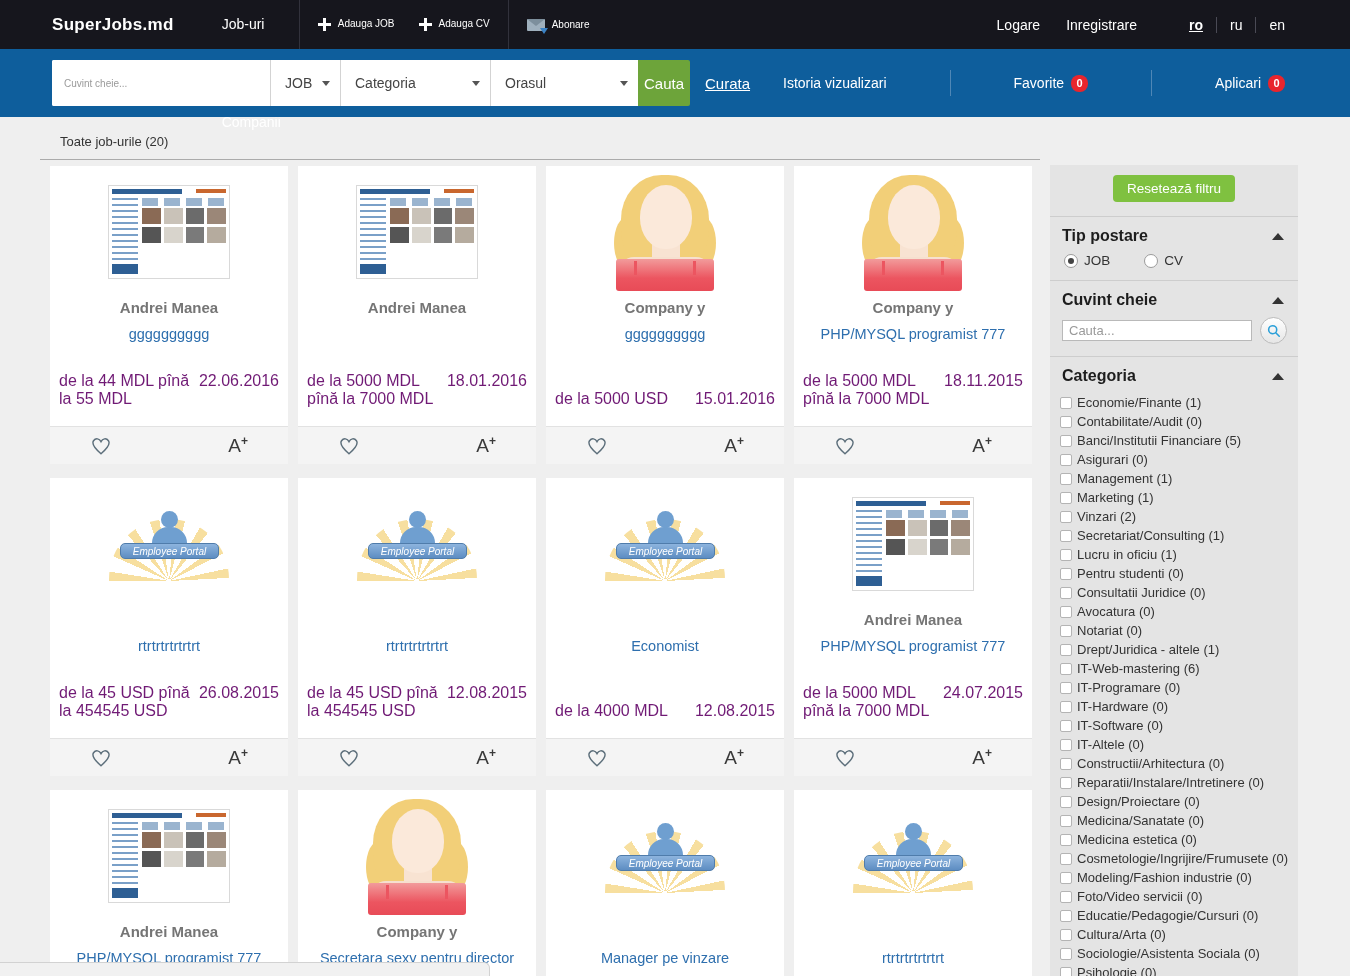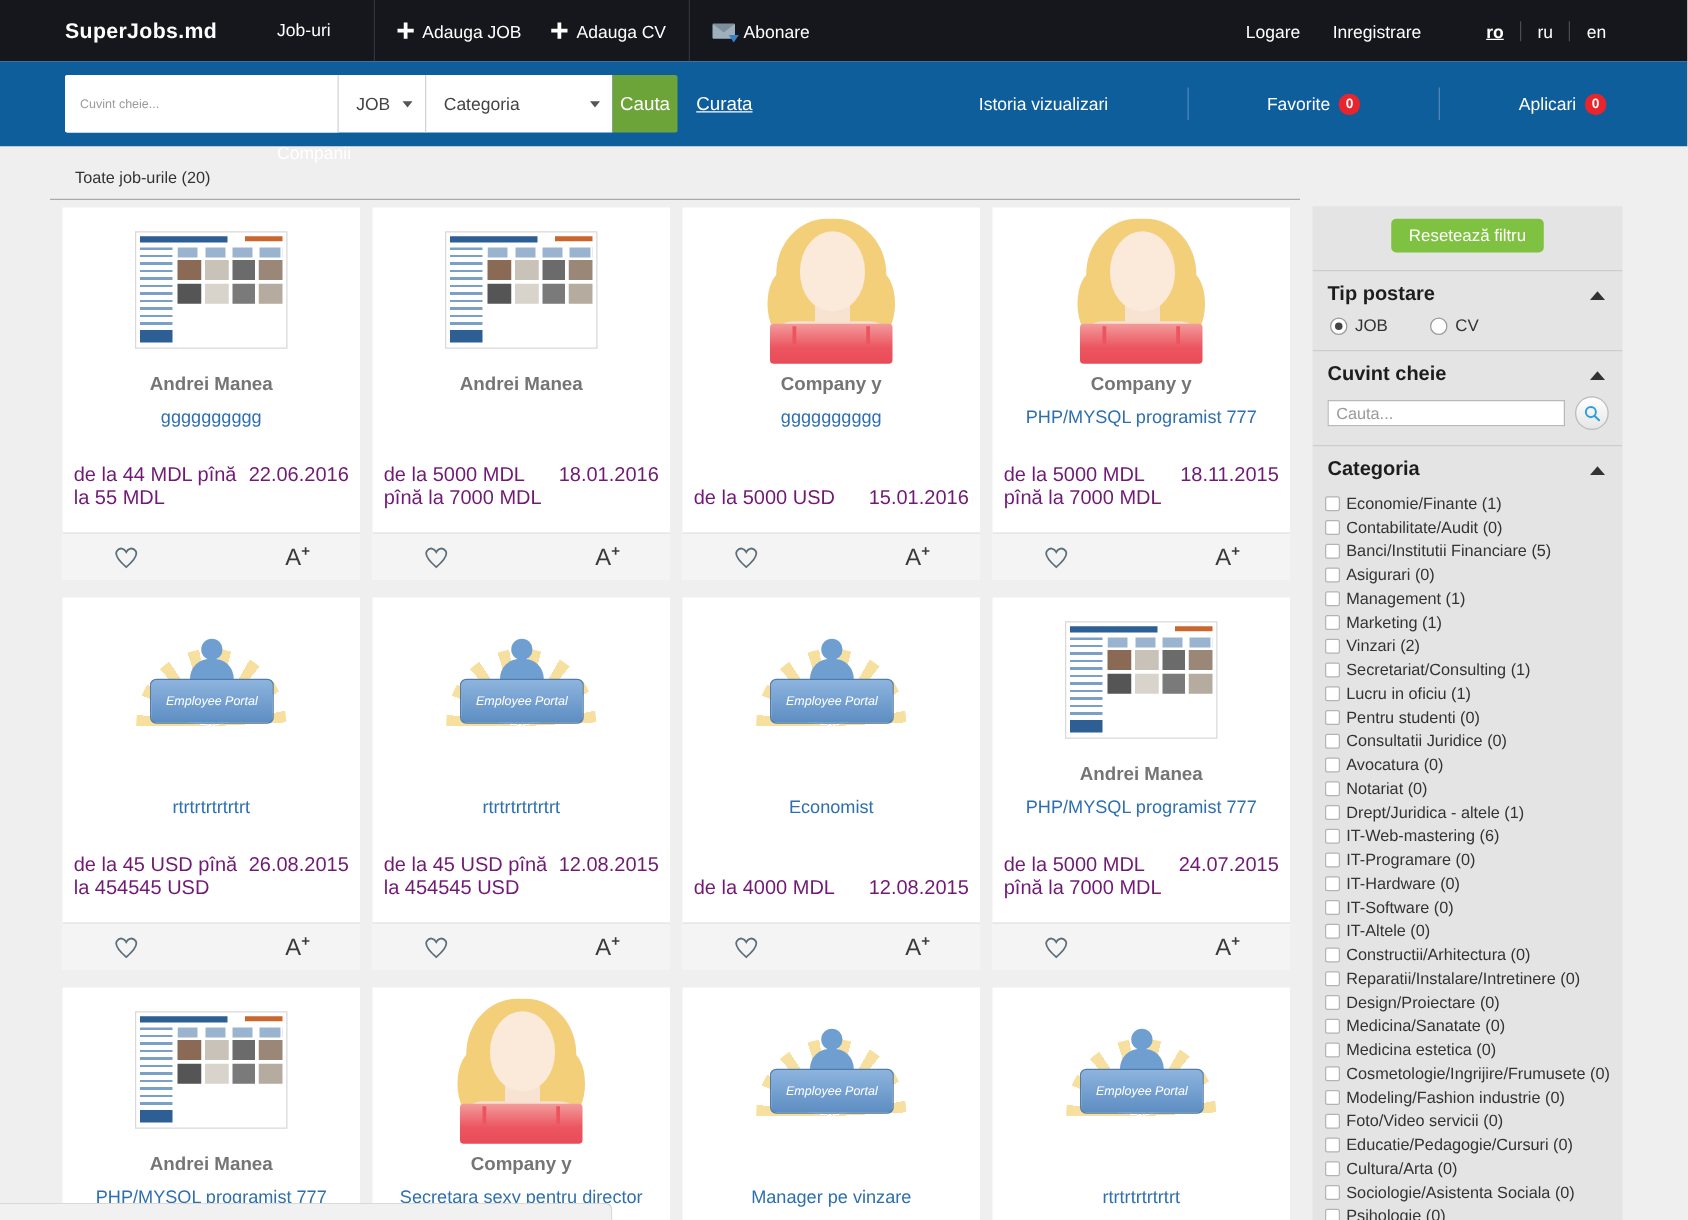--- a/index.html
+++ b/index.html
@@ -5,21 +5,21 @@
   * { margin:0; padding:0; box-sizing:border-box; }
   html,body { width:1350px; height:976px; }
   body { font-family:"Liberation Sans", sans-serif; background:#efefef; overflow:hidden; position:relative; }
 
   
   .topbar { height:49px; background:#16161d; display:flex; align-items:center; color:#fff; padding:0 14px 0 0; }
   .logo { font-size:17px; font-weight:bold; color:#fff; margin-left:52px; letter-spacing:.3px; cursor:pointer; }
   .topnav { display:flex; margin-left:36px; height:100%;flex-direction:column; }
   .topnav a { color:#fff; font-size:14px; text-decoration:none; padding:0 12px; line-height:49px; cursor:pointer; }
   .tb-sep { width:1px; height:49px; background:#32323c; margin:0 6px; }
-  .add-link { display:flex; align-items:center; gap:7px; color:#fff; font-size:14px; padding:0 12px; cursor:pointer; }
+  .add-link { display:flex; gap:7px; color:#fff; font-size:10px; padding:0 12px; cursor:pointer; }
   .plus-icon { position:relative; width:13px; height:13px; display:inline-block; }
   .plus-icon::before { content:""; position:absolute; left:0; top:5px; width:13px; height:3px; background:#fff; }
   .plus-icon::after  { content:""; position:absolute; left:5px; top:0; width:3px; height:13px; background:#fff; }
   .mail-icon { position:relative; width:18px; height:12px; background:#9fb0bd; border-radius:1px; display:inline-block; }
   .mail-icon::before { content:""; position:absolute; left:0; top:0; border-left:9px solid transparent; border-right:9px solid transparent; border-top:7px solid #7d8f9c; }
   .mail-icon::after { content:""; position:absolute; right:-3px; bottom:-3px; border-left:4px solid transparent; border-right:4px solid transparent; border-top:6px solid #3b82c4; }
   .topbar-right { margin-left:auto; display:flex; align-items:center; }
   .topbar-right .auth { color:#fff; font-size:14px; text-decoration:none; padding:0 13px; cursor:pointer; }
   .langs { display:flex; align-items:center; margin-left:26px; margin-right:38px; }
   .lang { color:#fff; font-size:14px; text-decoration:none; padding:0 13px; cursor:pointer; }
@@ -83,21 +83,21 @@
     background:linear-gradient(#f29b9b, #ec5560 60%, #e84b57); }
   .av-strap-l { position:absolute; left:28px; top:88px; width:3px; height:14px; background:#ec5560; }
   .av-strap-r { position:absolute; right:28px; top:88px; width:3px; height:14px; background:#ec5560; }
 
   
   .img-portal { width:132px; height:94px; position:relative; }
   .ep-sun { position:absolute; left:6px; bottom:10px; width:120px; height:62px; border-radius:60px 60px 0 0;
     background:repeating-conic-gradient(from -90deg at 50% 100%, #f7df9f 0 9deg, #ffffff 9deg 24deg); }
   .ep-head { position:absolute; left:58px; top:14px; width:17px; height:17px; background:#6f9fd0; border-radius:50%; }
   .ep-torso { position:absolute; left:49px; top:30px; width:35px; height:22px; background:#6f9fd0; border-radius:16px 16px 0 0; }
-  .ep-label { position:absolute; left:17px; top:46px; width:99px; height:36px; border-radius:5px;
+  .ep-label { position:absolute; left:17px; top:46px; width:99px; height:16px; border-radius:5px;
     background:linear-gradient(#8db4de, #5d8dc2); border:1px solid #4f7cab;
     color:#fff; font-style:italic; font-size:10px; display:flex; align-items:center; justify-content:center; }
 
   
   .sidebar { position:absolute; left:1050px; top:165px; width:248px; bottom:0; background:#e4e4e4; overflow:hidden; }
   .reset-wrap { display:flex; justify-content:center; padding:10px 0 14px; }
   .reset-btn { background:#7fc140; color:#fff; border:none; font-size:13.5px; font-family:inherit; padding:6px 14px; border-radius:4px; cursor:pointer; }
   .sb-divider { border-top:1px solid #cdcdcd; margin:0 0; }
   .sb-section { padding:10px 14px 12px 12px; }
   .sb-head { display:flex; align-items:center; justify-content:space-between; font-size:16px; font-weight:bold; color:#1d1d1d; margin-bottom:8px; }
@@ -159,20 +159,24 @@
   <div class="search-group">
     <input class="kw-input" placeholder="Cuvint cheie..." style="">
     <div class="fake-select sel-type">
       <span>JOB</span>
       <span class="caret-down"></span>
     </div>
     <div class="fake-select sel-cat">
       <span>Categoria</span>
       <span class="caret-down"></span>
     </div>
+    <div class="fake-select sel-city">
+      <span>Orasul</span>
+      <span class="caret-down"></span>
+    </div>
   </div>
   <button class="search-btn">Cauta</button>
   <a class="clear-link">Curata</a>
   <div class="searchbar-right">
     <a class="sb-link">Istoria vizualizari</a>
     <div class="sb-sep"></div>
     <a class="sb-link">
       <span>Favorite</span>
       <span class="badge">0</span>
     </a>

